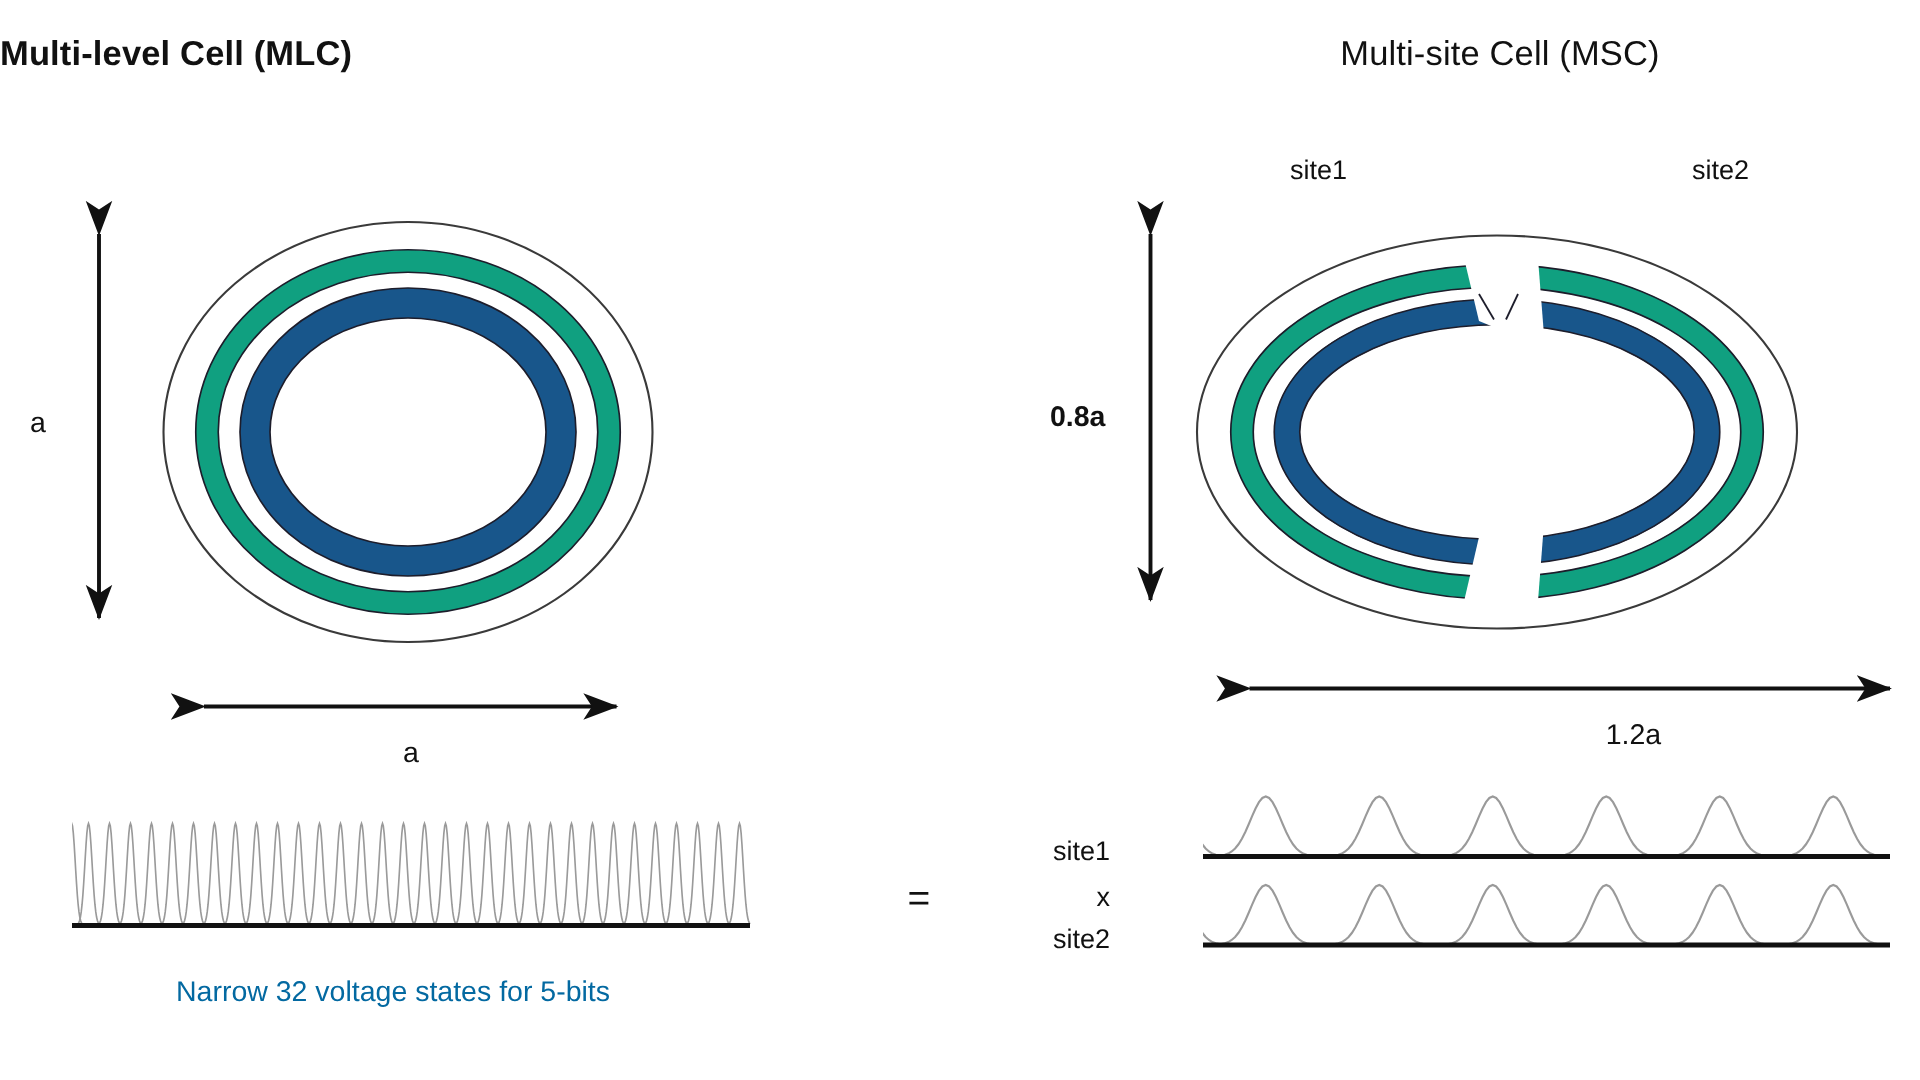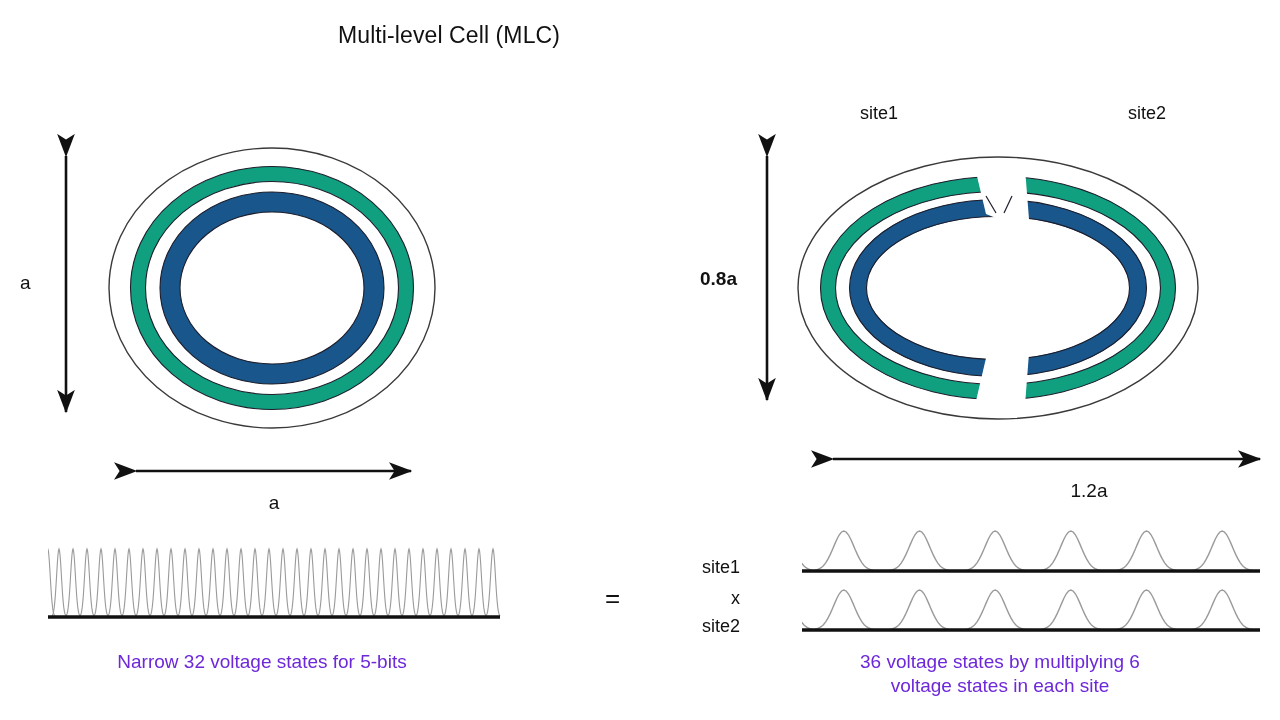--- a/index.html
+++ b/index.html
@@ -24,39 +24,39 @@
   .abs { position: absolute; }
 
   .panel-title {
     position: absolute;
     font-size: 23px;
     font-weight: 400;
     color: #111111;
     white-space: nowrap;
     letter-spacing: 0.1px;
   }
-  #title-mlc { left: 0; top: 22px; width: 560px; text-align: right; }
+  #title-mlc { left: 0; top: 22px; width: 560px; text-align: left; font-weight: bold; }
   #title-msc { left: 720px; top: 22px; width: 560px; text-align: center; }
 
   .dim-label {
     position: absolute;
     font-size: 19px;
     color: #111111;
     white-space: nowrap;
   }
   .site-label {
     position: absolute;
     font-size: 18px;
     color: #111111;
     white-space: nowrap;
   }
   .caption {
     position: absolute;
     font-size: 19px;
-    color: #6d28d9;
+    color: #0369a1;
     text-align: center;
     line-height: 1.25;
   }
   .equals-sign {
     position: absolute;
     font-size: 26px;
     color: #111111;
     line-height: 1;
   }
   .wave-row-label {
@@ -68,20 +68,21 @@
   }
   svg { display: block; overflow: visible; }
 </style>
 </head>
 <body>
 
 <div id="figure-root">
 
   <div class="panel-title" id="title-mlc">Multi-level Cell (MLC)</div>
 
+  <div class="panel-title" id="title-msc">Multi-site Cell (MSC)</div>
 
   <div class="abs" style="left:0; top:0;">
     <svg width="560" height="520" viewBox="0 0 560 520">
       <defs>
         <marker id="arrHeadL" markerWidth="10" markerHeight="10" refX="8.5" refY="3.6" orient="auto" markerUnits="strokeWidth">
           <path d="M0,0.2 L9,3.6 L0,7 L2.2,3.6 Z" fill="#111111"></path>
         </marker>
       </defs>
 
       <ellipse cx="272" cy="288" rx="163" ry="140" fill="#ffffff" stroke="#3a3a3a" stroke-width="1.4"></ellipse>
@@ -230,18 +231,14 @@
           <path d="M149.99,109.40 L152.26,108.88 L154.53,108.02 L156.80,106.67 L159.07,104.66 L161.34,101.85 L163.61,98.16 L165.88,93.65 L168.15,88.51 L170.42,83.12 L172.69,78.02 L174.96,73.79 L177.23,70.98 L179.50,70.00 L181.77,70.98 L184.04,73.79 L186.31,78.02 L188.58,83.12 L190.85,88.51 L193.12,93.65 L195.39,98.16 L197.66,101.85 L199.93,104.66 L202.20,106.67 L204.47,108.02 L206.74,108.88 L209.01,109.40" fill="none" stroke="#9a9a9a" stroke-width="1.4"></path>
           <path d="M225.66,109.40 L227.93,108.88 L230.20,108.02 L232.47,106.67 L234.74,104.66 L237.01,101.85 L239.28,98.16 L241.55,93.65 L243.82,88.51 L246.09,83.12 L248.36,78.02 L250.63,73.79 L252.90,70.98 L255.17,70.00 L257.44,70.98 L259.71,73.79 L261.98,78.02 L264.25,83.12 L266.52,88.51 L268.79,93.65 L271.06,98.16 L273.33,101.85 L275.60,104.66 L277.87,106.67 L280.14,108.02 L282.41,108.88 L284.68,109.40" fill="none" stroke="#9a9a9a" stroke-width="1.4"></path>
           <path d="M301.32,109.40 L303.59,108.88 L305.86,108.02 L308.13,106.67 L310.40,104.66 L312.67,101.85 L314.94,98.16 L317.21,93.65 L319.48,88.51 L321.75,83.12 L324.02,78.02 L326.29,73.79 L328.56,70.98 L330.83,70.00 L333.10,70.98 L335.37,73.79 L337.64,78.02 L339.91,83.12 L342.18,88.51 L344.45,93.65 L346.72,98.16 L348.99,101.85 L351.26,104.66 L353.53,106.67 L355.80,108.02 L358.07,108.88 L360.34,109.40" fill="none" stroke="#9a9a9a" stroke-width="1.4"></path>
           <path d="M376.99,109.40 L379.26,108.88 L381.53,108.02 L383.80,106.67 L386.07,104.66 L388.34,101.85 L390.61,98.16 L392.88,93.65 L395.15,88.51 L397.42,83.12 L399.69,78.02 L401.96,73.79 L404.23,70.98 L406.50,70.00 L408.77,70.98 L411.04,73.79 L413.31,78.02 L415.58,83.12 L417.85,88.51 L420.12,93.65 L422.39,98.16 L424.66,101.85 L426.93,104.66 L429.20,106.67 L431.47,108.02 L433.74,108.88 L436.01,109.40" fill="none" stroke="#9a9a9a" stroke-width="1.4"></path>
           <path d="M452.66,109.40 L454.93,108.88 L457.20,108.02 L459.47,106.67 L461.74,104.66 L464.01,101.85 L466.28,98.16 L468.55,93.65 L470.82,88.51 L473.09,83.12 L475.36,78.02 L477.63,73.79 L479.90,70.98 L482.17,70.00 L484.44,70.98 L486.71,73.79 L488.98,78.02 L491.25,83.12 L493.52,88.51 L495.79,93.65 L498.06,98.16 L500.33,101.85 L502.60,104.66 L504.87,106.67 L507.14,108.02 L509.41,108.88 L511.68,109.40" fill="none" stroke="#9a9a9a" stroke-width="1.4"></path>
         </g>
       <line x1="62" y1="110" x2="520" y2="110" stroke="#111111" stroke-width="3.4"></line>
     </svg>
   </div>
 
-  <div class="caption" style="left:740px; top:650px; width:520px;">
-    <div>36 voltage states by multiplying 6</div>
-    <div>voltage states in each site</div>
-  </div>
 
 </div>
 
 </body></html>

